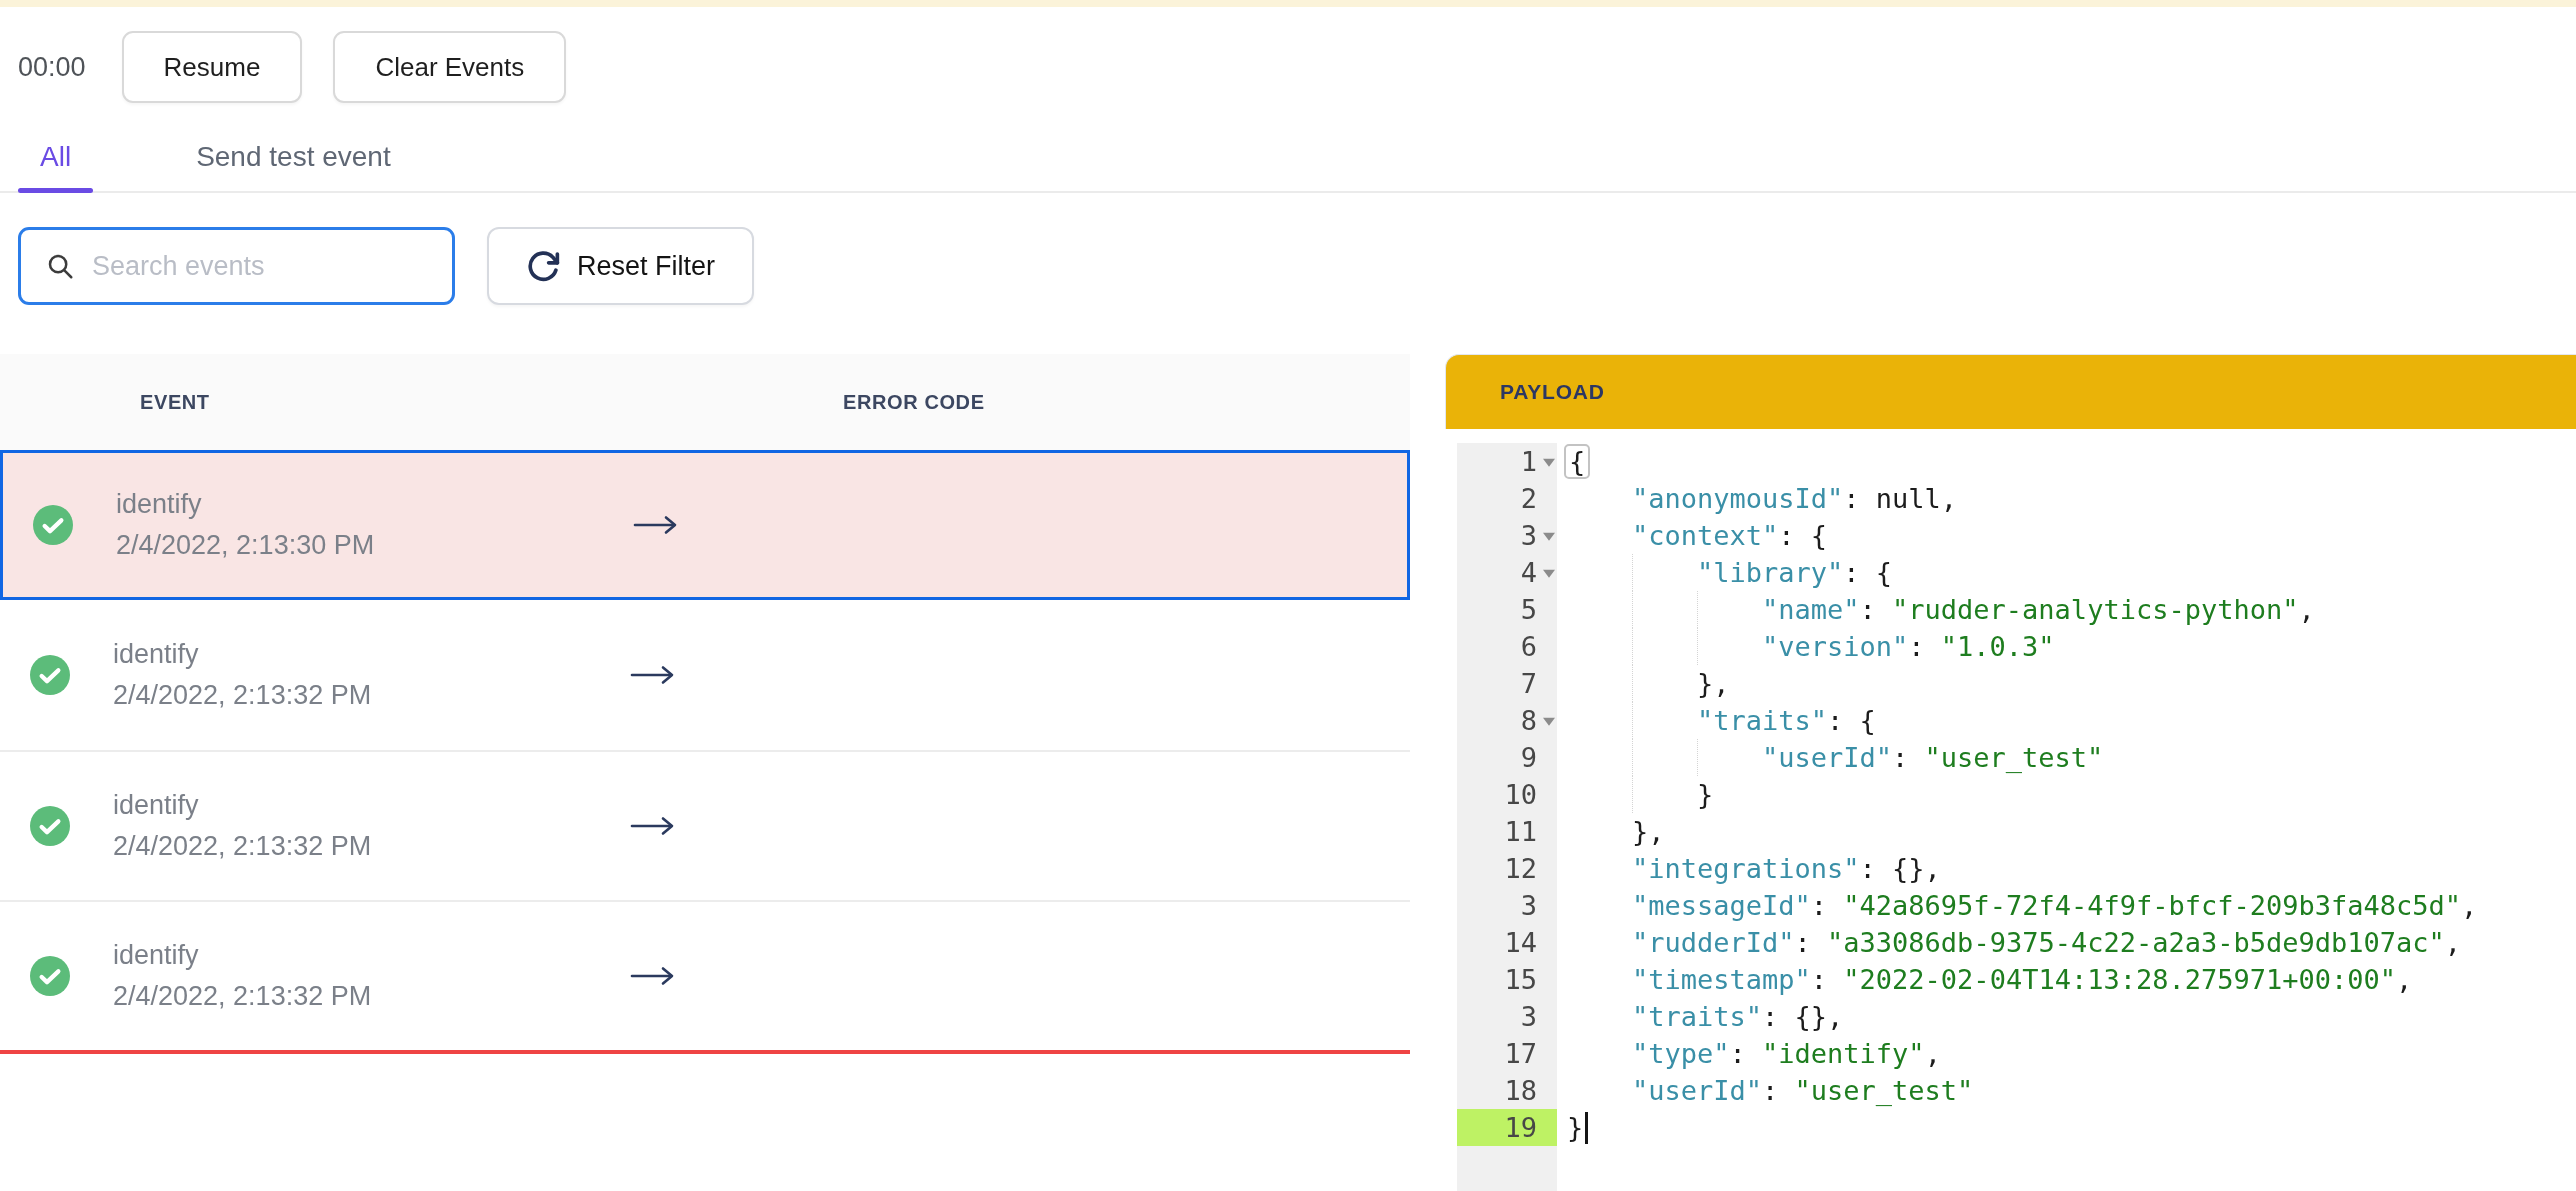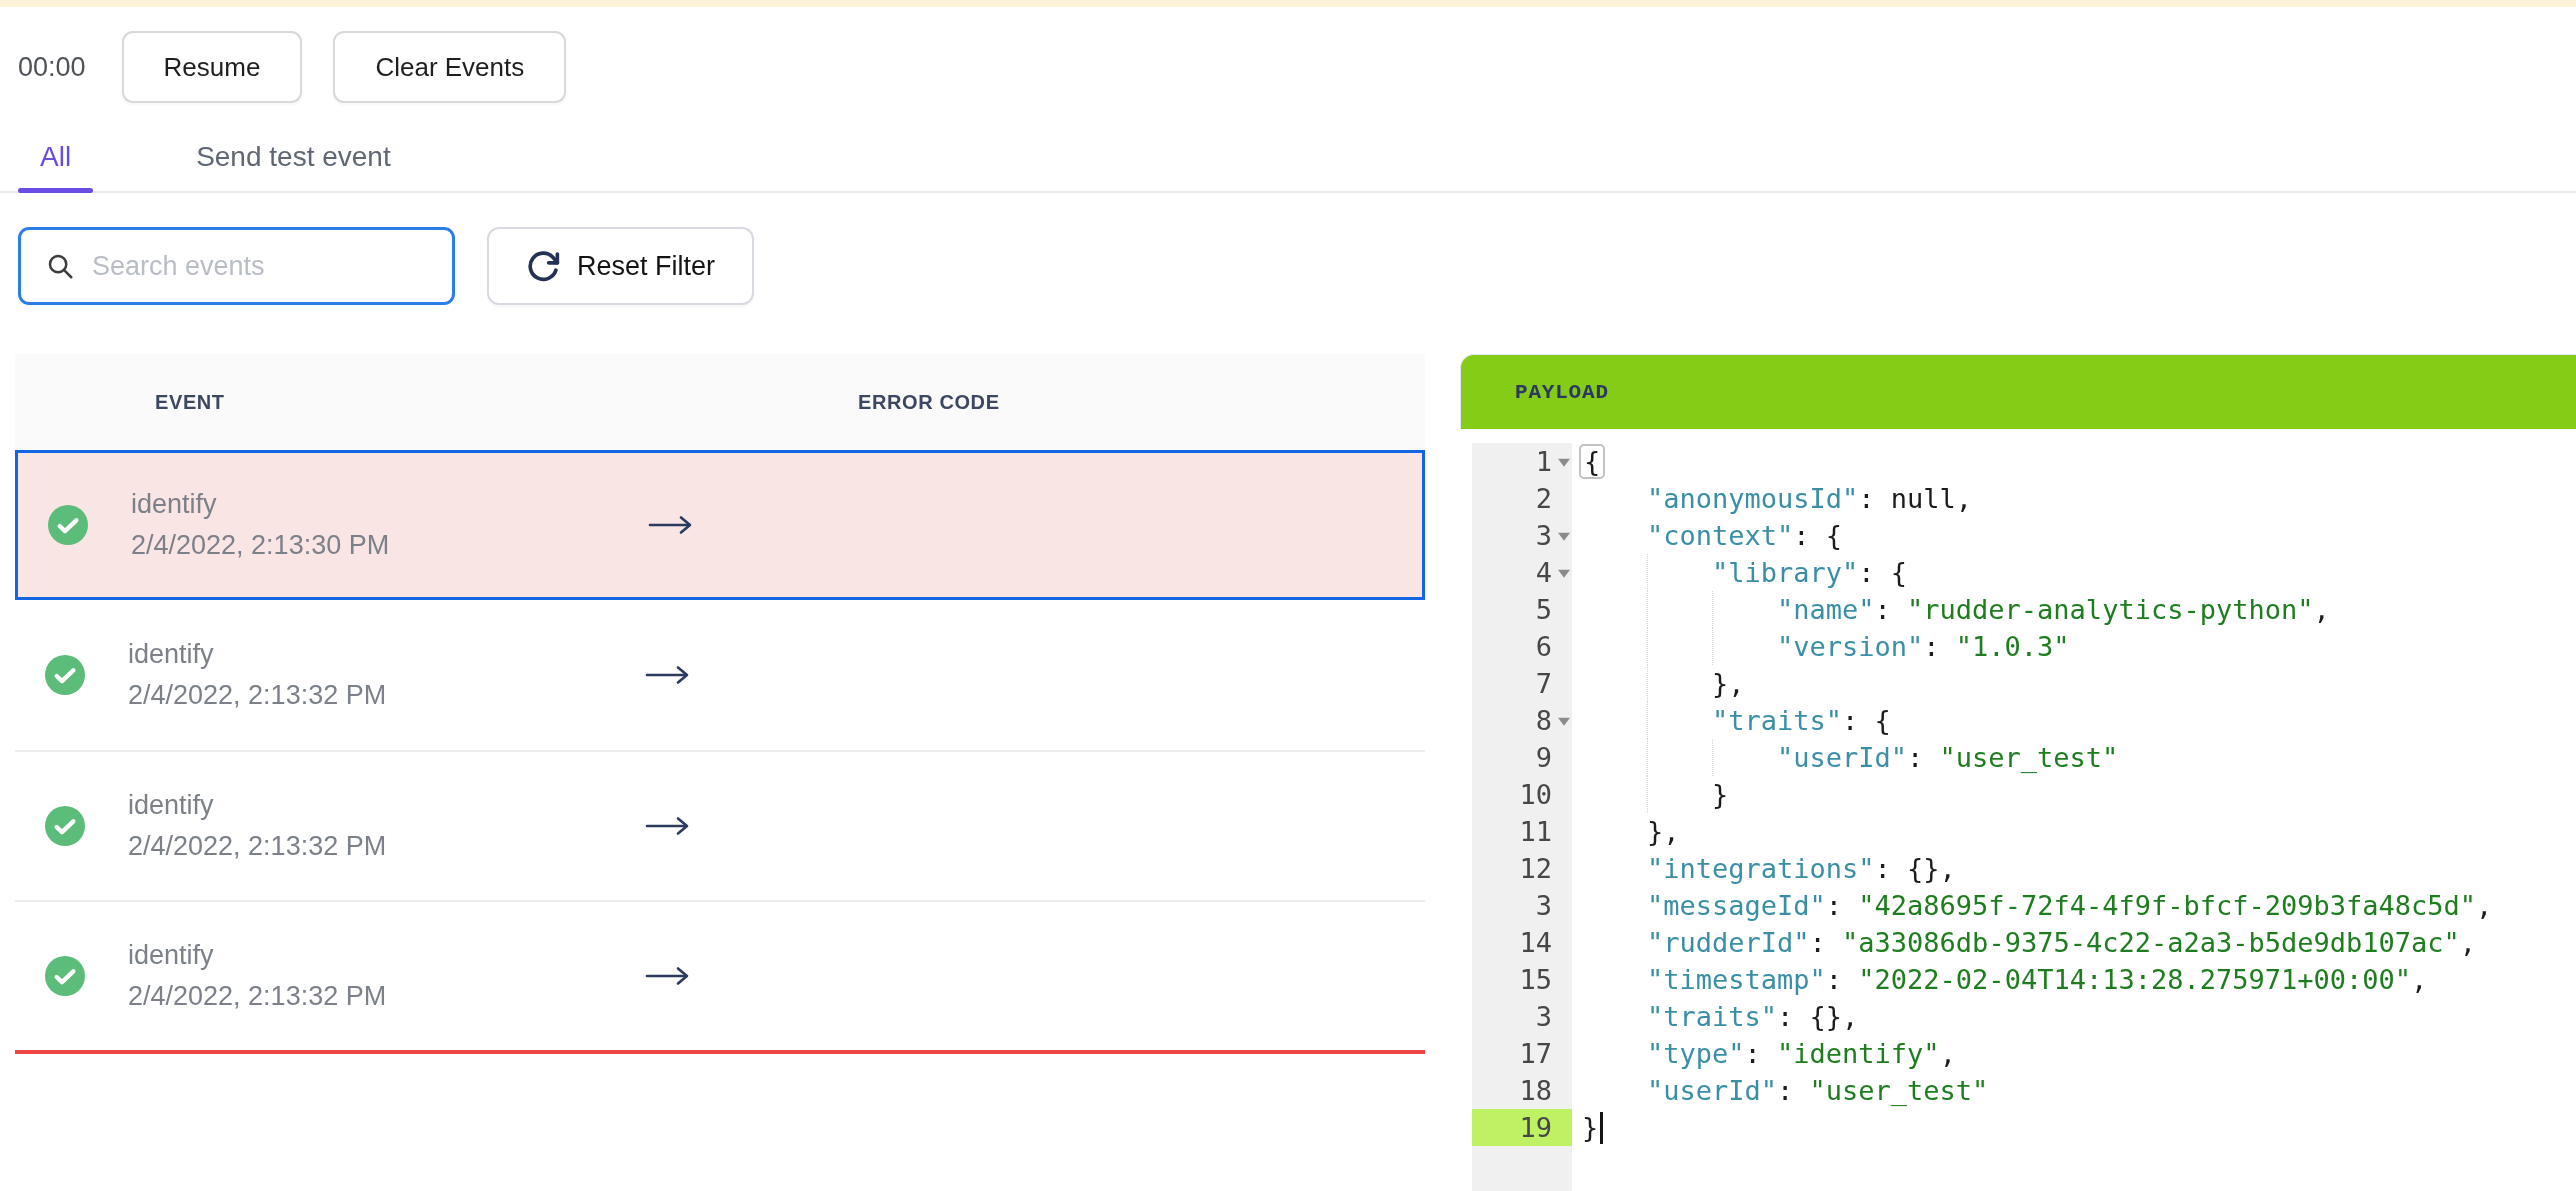--- a/index.html
+++ b/index.html
@@ -49,21 +49,21 @@
   .search-box input::placeholder { color: #b9bdc6; }
   .btn-reset {
     height: 78px; margin-left: 32px; background: #fff; border: 2px solid #d7dae0; border-radius: 12px;
     display: inline-flex; align-items: center; padding: 0 37px; cursor: pointer;
     box-shadow: 0 2px 3px rgba(0,0,0,0.04);
   }
   .btn-reset svg { margin-right: 16px; }
   .btn-reset .lbl { font-size: 27px; font-weight: 400; color: #141414; }
 
   
-  .main { display: flex; margin-top: 49px; padding-left: 15px; align-items: flex-start; }
+  .main { display: flex; margin-top: 49px; align-items: flex-start; }
 
   
   .events-card { width: 1410px; flex: 0 0 auto; }
   .thead { position: relative; height: 96px; background: #fafafa; }
   .thead .th { position: absolute; top: 0; line-height: 96px; font-size: 20px; font-weight: 700; letter-spacing: 0.6px; color: #3c4761; }
   .th-event { left: 140px; }
   .th-error { left: 843px; }
   .row { position: relative; height: 150px; background: #fff; cursor: pointer; }
   .row + .row { border-top: 2px solid #ececec; }
   .row.selected { background: #f9e5e4; border: 3px solid #1266e3; }
@@ -71,24 +71,24 @@
   .events-body { border-bottom: 4px solid #ef4444; text-decoration: underline; }
   .check { position: absolute; left: 30px; top: 50%; transform: translateY(-50%); width: 40px; height: 40px; }
   .ev-text { position: absolute; left: 113px; top: 50%; transform: translateY(-50%); }
   .ev-name { font-size: 27px; color: #7b8089; }
   .ev-time { font-size: 27px; color: #7b8089; margin-top: 10px; }
   .arrow { position: absolute; left: 629px; top: 50%; transform: translateY(-50%); }
 
   
   .payload-card { flex: 1 1 auto; margin-left: 35px; min-height: 829px; }
   .payload-header {
-    height: 75px; background: #84cc16;
+    height: 75px; background: #eab308;
     border: 1px solid #e3e7ee; border-right: none; border-bottom: none;
     border-top-left-radius: 14px;
-    display: flex; align-items: center; font-family: Liberation Mono, monospace;
+    display: flex; align-items: center;
   }
   .payload-title { font-size: 21px; font-weight: 700; letter-spacing: 0.8px; color: #2c3763; margin-left: 54px; }
   .code { position: relative; padding-top: 14px; min-height: 740px; background: #fff; }
   .gutter-bg { position: absolute; left: 12px; top: 14px; bottom: -100px; width: 100px; background: #f0f0f0; }
   .cline { display: flex; height: 37px; position: relative; }
   .ln {
     flex: 0 0 auto; width: 100px; margin-left: 12px; padding-right: 20px; height: 100%;
     display: flex; align-items: center; justify-content: flex-end; position: relative; z-index: 1;
     font-family: "DejaVu Sans Mono", monospace; font-size: 27px; color: #474747;
   }

